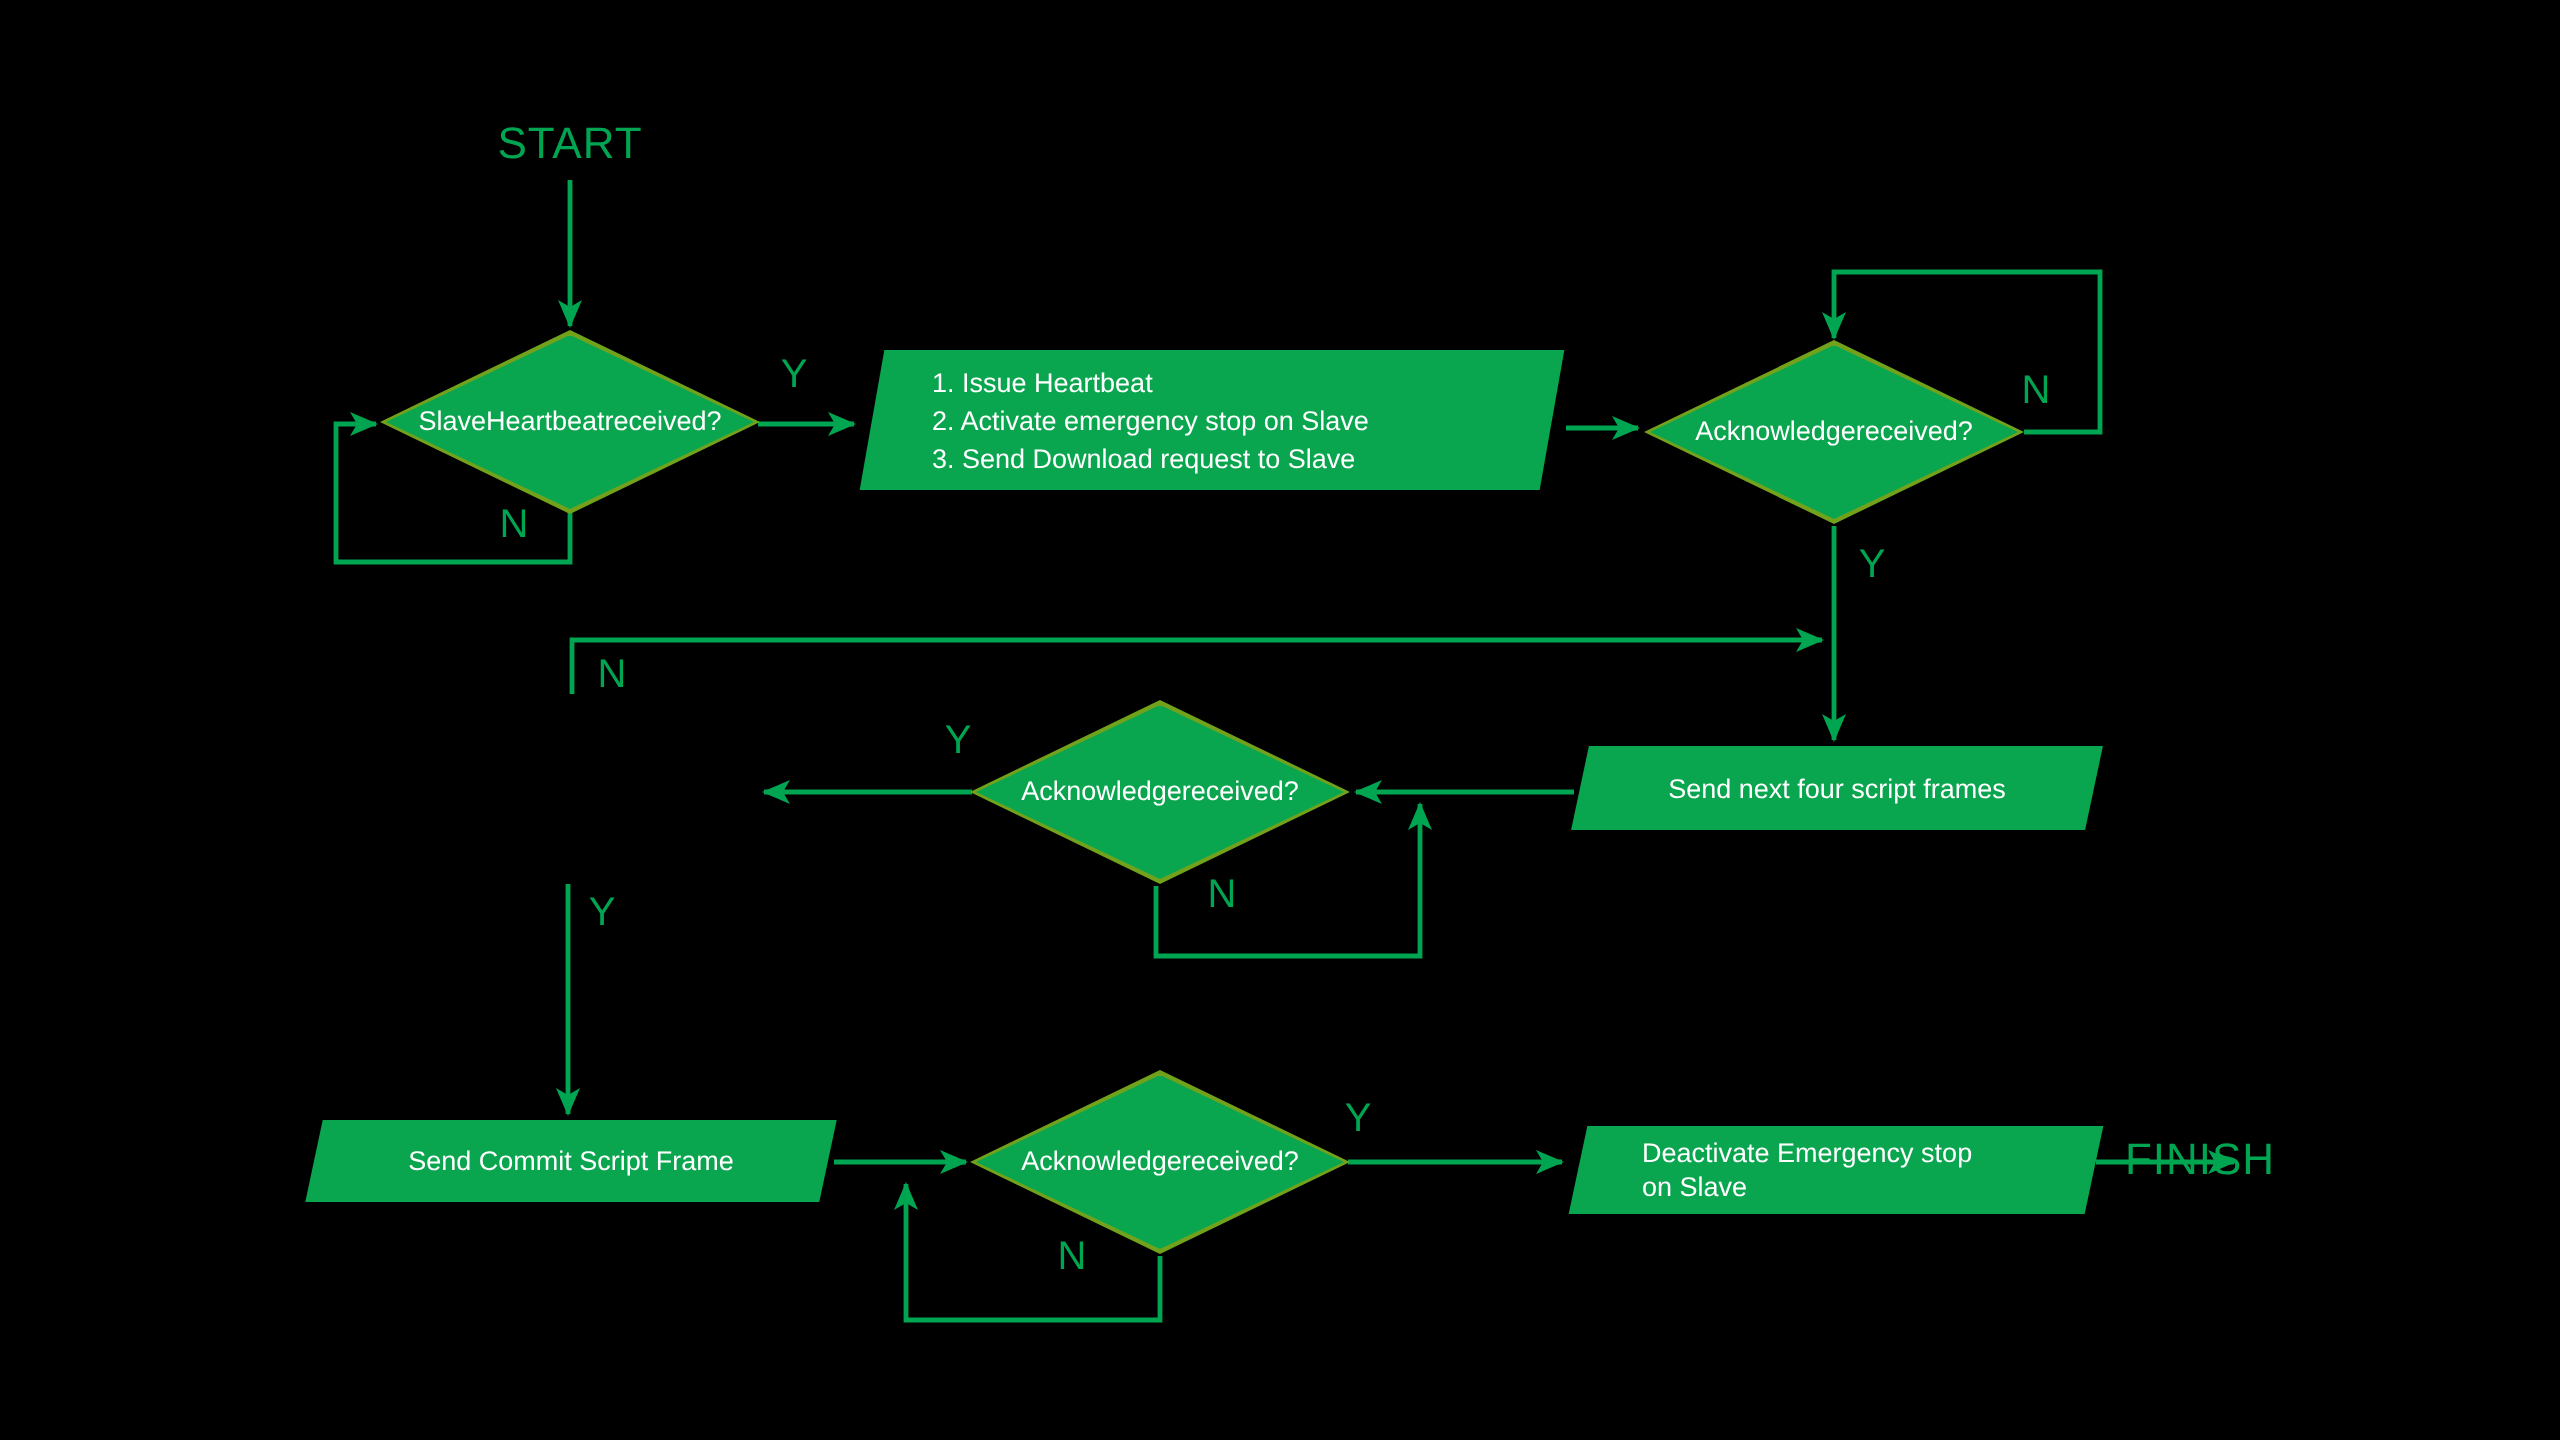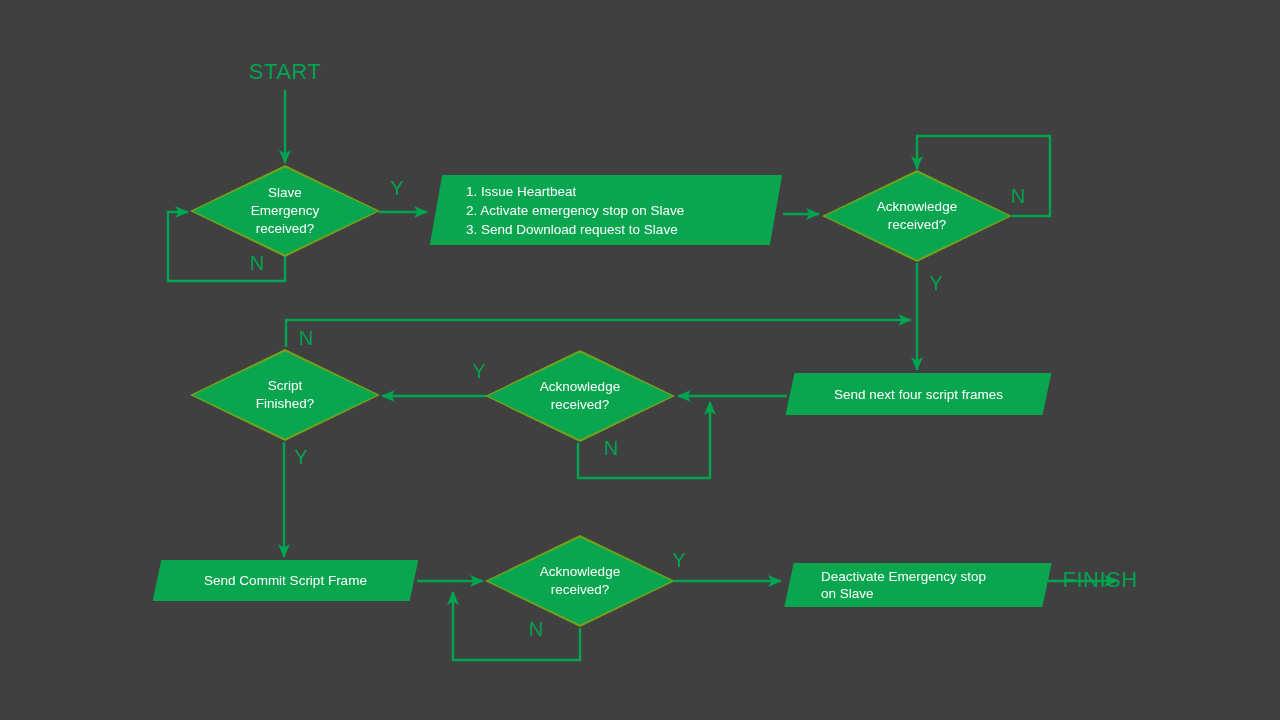--- a/index.html
+++ b/index.html
@@ -1,33 +1,33 @@
 <!DOCTYPE html>
 <html><head>
 <meta charset="utf-8">
 <style>
   html,body{margin:0;padding:0;background:#ffffff;}
   #canvas{
-    position:relative;width:1280px;height:720px;background:#404040;overflow:hidden;
+    position:relative;width:1280px;height:720px;background:#000000;overflow:hidden;
     font-family:"Liberation Sans", sans-serif;
   }
   #wires{position:absolute;left:0;top:0;width:1280px;height:720px;}
 
   
   .diamond{position:absolute;}
   .diamond .d-border{
     position:absolute;inset:0;background:#72a21c;
     clip-path:polygon(50% 0,100% 50%,50% 100%,0 50%);
   }
   .diamond .d-fill{
     position:absolute;left:3px;right:3px;top:2.5px;bottom:2.5px;background:#0aa64f;
     clip-path:polygon(50% 0,100% 50%,50% 100%,0 50%);
   }
   .diamond .d-text{
-    position:absolute;inset:0;display:flex;flex-direction:column;
+    position:absolute;inset:0;display:flex;flex-direction:row;
     align-items:center;justify-content:center;
     color:#ffffff;font-size:13.5px;line-height:18px;text-align:center;
   }
 
   
   .para{position:absolute;background:#0aa64f;}
   .skew10{transform:skewX(-10deg);}
   .skew12{transform:skewX(-12deg);}
   .para .p-text{
     position:absolute;inset:0;display:flex;flex-direction:column;justify-content:center;
@@ -79,21 +79,21 @@
   </svg>
 
   <div class="terminal-label" style="left:285px;top:72px">START</div>
   <div class="terminal-label" style="left:1100px;top:580px">FINISH</div>
 
   <div class="diamond" style="left:190px;top:165px;width:190px;height:92px">
     <div class="d-border"></div>
     <div class="d-fill"></div>
     <div class="d-text">
       <span>Slave</span>
-      <span>Emergency</span>
+      <span>Heartbeat</span>
       <span>received?</span>
     </div>
   </div>
 
   <div class="para skew10" style="left:436px;top:175px;width:340px;height:70px">
     <div class="p-text p-left" style="padding-left:30px">
       <span>1. Issue Heartbeat</span>
       <span>2. Activate emergency stop on Slave</span>
       <span>3. Send Download request to Slave</span>
     </div>
@@ -116,28 +116,20 @@
 
   <div class="diamond" style="left:485px;top:350px;width:190px;height:92px">
     <div class="d-border"></div>
     <div class="d-fill"></div>
     <div class="d-text">
       <span>Acknowledge</span>
       <span>received?</span>
     </div>
   </div>
 
-  <div class="diamond" style="left:190px;top:349px;width:190px;height:92px">
-    <div class="d-border"></div>
-    <div class="d-fill"></div>
-    <div class="d-text">
-      <span>Script</span>
-      <span>Finished?</span>
-    </div>
-  </div>
 
   <div class="para skew12" style="left:157px;top:560px;width:257px;height:41px">
     <div class="p-text p-center">
       <span>Send Commit Script Frame</span>
     </div>
   </div>
 
   <div class="diamond" style="left:485px;top:535px;width:190px;height:92px">
     <div class="d-border"></div>
     <div class="d-fill"></div>

